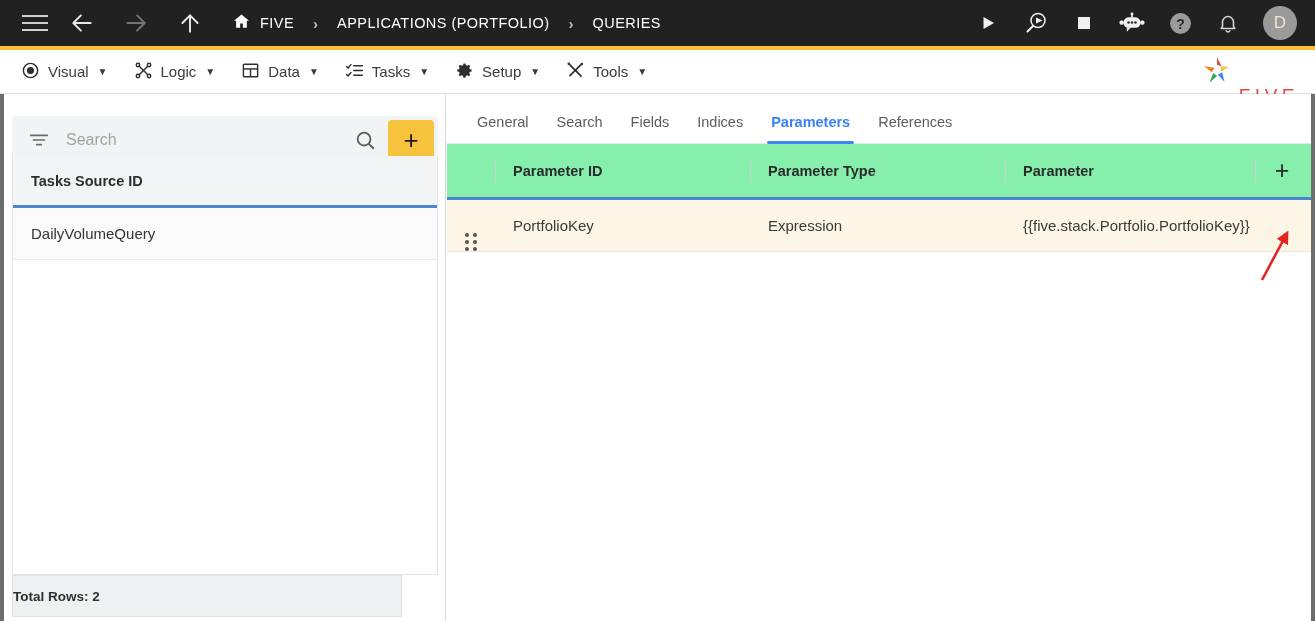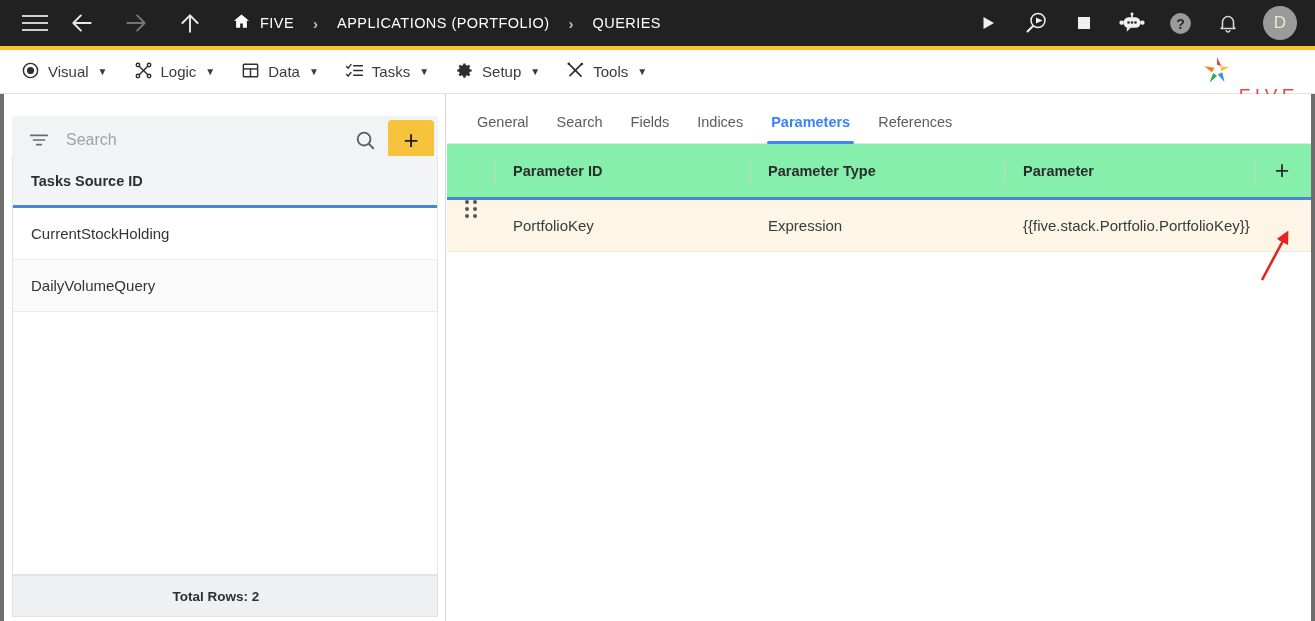--- a/index.html
+++ b/index.html
@@ -229,27 +229,27 @@
     border-bottom: 1px solid #ececec;
     font-size: 15px;
     color: #343434;
   }
   .ds-row span { margin-left: 18px; }
   .ds-row.alt { background: #fafafa; }
 
   .totals {
     position: absolute;
     left: 8px; bottom: 4px;
-    width: 426px;
+    width: 390px;
     height: 42px;
     background: #eef1f2;
     border: 1px solid #e2e2e2;
     display: flex;
     align-items: center;
-    justify-content: center;
+    justify-content: flex-start;
   }
   .totals span {
     font-size: 13.5px;
     font-weight: bold;
     color: #2f2f2f;
     margin-right: 18px;
   }
 
   
   .main {
@@ -353,21 +353,21 @@
     position: absolute;
     left: -12px; top: 4px;
     width: 1px; height: 22px;
     background: #cfcfcf;
   }
 
   .grid-row {
     height: 52px;
     background: #fdf6e6;
     display: flex;
-    align-items: flex-start;
+    align-items: flex-end;
     border-bottom: 1px solid #eeeae0;
     font-size: 15px;
     color: #3a3a3a;
   }
   .drag-handle {
     width: 48px;
     display: flex;
     align-items: center;
     justify-content: center;
     flex: none;
@@ -610,23 +610,20 @@
             <line x1="16.2" y1="16.2" x2="21" y2="21"></line>
         </svg>
       </span>
       <button class="add-btn">+</button>
     </div>
 
     <div class="ds-table">
       <div class="ds-head">
         <span class="ds-head-label">Tasks Source ID</span>
       </div>
-      <div class="ds-row">
-        <span>CurrentStockHolding</span>
-      </div>
       <div class="ds-row alt">
         <span>DailyVolumeQuery</span>
       </div>
     </div>
 
     <div class="totals">
       <span>Total Rows: 2</span>
     </div>
   </div>
 

